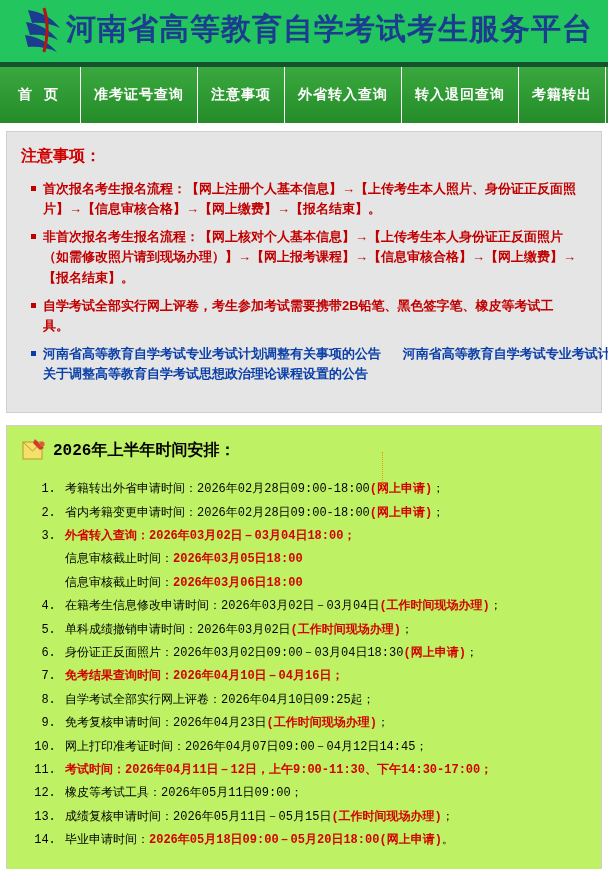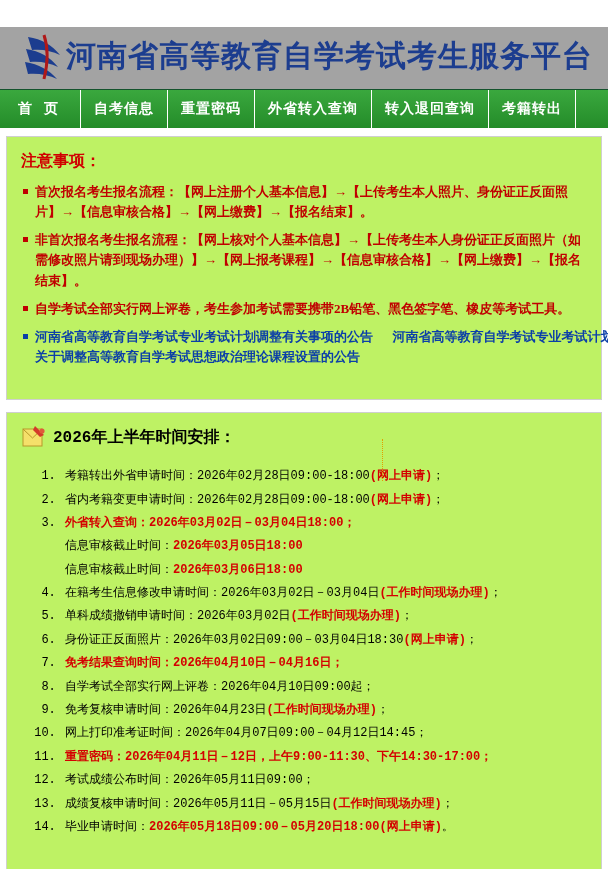--- a/index.html
+++ b/index.html
@@ -13,24 +13,23 @@
     font-family: "Liberation Sans", sans-serif;
     font-size: 13px;
     color: #000;
     overflow: hidden;
   }
 
   
   .banner {
     position: relative;
     height: 62px;
-    background: #a3a3a3;
-    border-bottom: 1px solid #14532d;
+    background: #22c55e;
+    border-bottom: 5px solid #14532d;
     overflow: hidden;
-    margin-top: 27px;
   }
   .banner-logo {
     position: absolute;
     left: 22px;
     top: 6px;
     width: 44px;
     height: 48px;
   }
   .banner-title {
     position: absolute;
@@ -41,21 +40,21 @@
     color: #1c3d8f;
     letter-spacing: 1px;
     font-family: "DejaVu Sans", "Liberation Sans", sans-serif;
     white-space: nowrap;
   }
 
   
   .navbar {
     display: flex;
     align-items: stretch;
-    height: 38px;
+    height: 56px;
     background: #2e9a33;
     background: linear-gradient(#3aa83e, #248c29);
     overflow: hidden;
   }
   .nav-item {
     display: flex;
     align-items: center;
     justify-content: center;
     padding: 0 13px;
     color: #ffffff;
@@ -71,33 +70,32 @@
   }
   .nav-item.home {
     padding: 0 18px;
     letter-spacing: 4px;
   }
 
   
   .panel {
     margin: 8px 6px 0 6px;
     border: 1px solid #cfcfcf;
-    background: #bef264;
-    padding: 10px 10px 24px 10px;
+    background: #e5e5e5;
+    padding: 10px 10px 16px 10px;
     box-sizing: border-box;
-    font-family: Liberation Serif, serif;
   }
   .notice-title {
     color: #d00000;
     font-weight: bold;
     font-size: 16px;
     margin: 4px 0 10px 4px;
   }
   .notice-list {
-    margin: 4px;
+    margin: 12px;
     padding: 0;
     list-style: none;
   }
   .notice-list li {
     position: relative;
     padding-left: 14px;
     margin-bottom: 8px;
     font-size: 13px;
     font-weight: bold;
     line-height: 1.55;
@@ -189,22 +187,22 @@
       <path d="M4 16 C18 18, 28 24, 36 34 C28 30, 18 28, 8 29 Z" fill="#1c3d8f"></path>
       <path d="M3 29 C17 31, 27 37, 35 46 C27 42, 16 40, 6 41 Z" fill="#1c3d8f"></path>
       <path d="M22 2 C26 14, 26 30, 22 46" stroke="#b01818" stroke-width="3" fill="none"></path>
     </svg>
   </span>
   <div class="banner-title">河南省高等教育自学考试考生服务平台</div>
 </div>
 
 <div class="navbar">
   <div class="nav-item home">首 页</div>
-  <div class="nav-item">自考信息</div>
-  <div class="nav-item">重置密码</div>
+  <div class="nav-item">准考证号查询</div>
+  <div class="nav-item">注意事项</div>
   <div class="nav-item">外省转入查询</div>
   <div class="nav-item">转入退回查询</div>
   <div class="nav-item">考籍转出</div>
 </div>
 
 <div class="panel">
   <div class="notice-title">注意事项：</div>
   <ul class="notice-list">
     <li>
       <span>首次报名考生报名流程：【网上注册个人基本信息】→【上传考生本人照片、身份证正反面照片】→【信息审核合格】→【网上缴费】→【报名结束】。</span>
@@ -271,37 +269,37 @@
 
     <li>
       <span class="lbl">身份证正反面照片：</span><span class="val">2026年03月02日09:00－03月04日18:30</span><span class="red">(网上申请)</span><span>；</span>
     </li>
 
     <li>
       <span class="red">免考结果查询时间：</span><span class="red">2026年04月10日－04月16日；</span>
     </li>
 
     <li>
-      <span class="lbl">自学考试全部实行网上评卷：</span><span class="val">2026年04月10日09:00起；</span>
+      <span class="lbl">自学考试全部实行网上评卷：</span><span class="val">2026年04月10日09:25起；</span>
     </li>
 
     <li>
       <span class="lbl">免考复核申请时间：</span><span class="val">2026年04月23日</span><span class="red">(工作时间现场办理)</span><span>；</span>
     </li>
 
     <li>
       <span class="lbl">网上打印准考证时间：</span><span class="val">2026年04月07日09:00－04月12日14:45；</span>
     </li>
 
     <li>
-      <span class="red">重置密码：</span><span class="red">2026年04月11日－12日，上午9:00-11:30、下午14:30-17:00；</span>
-    </li>
-
-    <li>
-      <span class="lbl">考试成绩公布时间：</span><span class="val">2026年05月11日09:00；</span>
+      <span class="red">考试时间：</span><span class="red">2026年04月11日－12日，上午9:00-11:30、下午14:30-17:00；</span>
+    </li>
+
+    <li>
+      <span class="lbl">橡皮等考试工具：</span><span class="val">2026年05月11日09:00；</span>
     </li>
 
     <li>
       <span class="lbl">成绩复核申请时间：</span><span class="val">2026年05月11日－05月15日</span><span class="red">(工作时间现场办理)</span><span>；</span>
     </li>
 
     <li>
       <span class="lbl">毕业申请时间：</span><span class="red">2026年05月18日09:00－05月20日18:00</span><span class="red">(网上申请)</span><span>。</span>
     </li>
 

